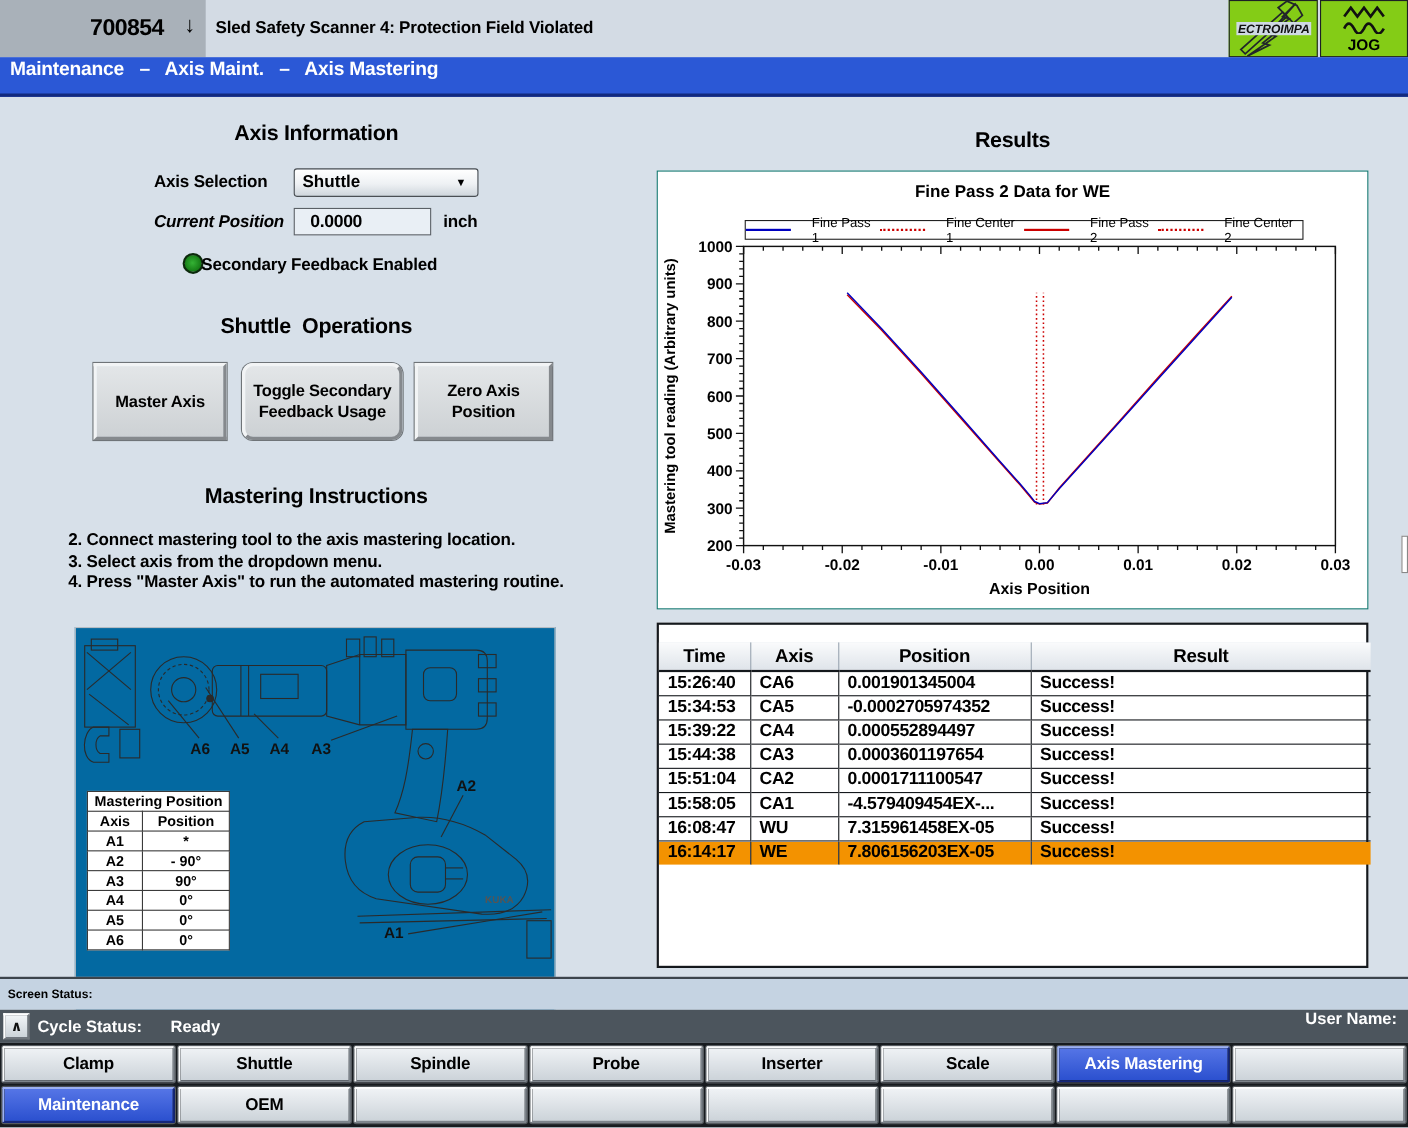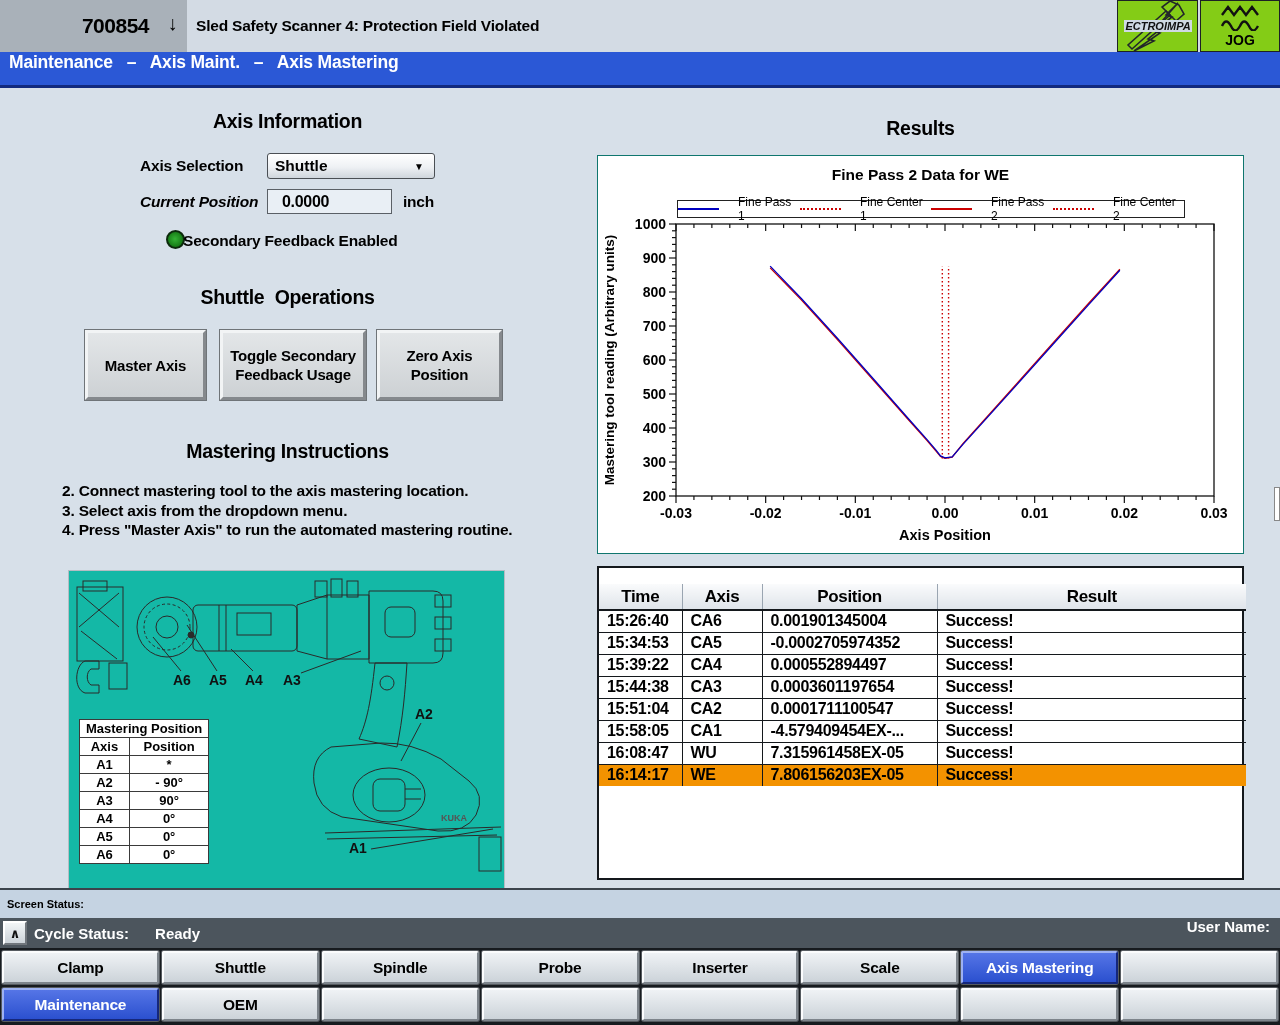--- a/index.html
+++ b/index.html
@@ -45,21 +45,21 @@
            background:linear-gradient(180deg,#e3e6e8 0%,#cdd1d4 100%);
            border-top:3px solid #f2f4f5; border-left:3px solid #f2f4f5;
            border-bottom:3px solid #85898d; border-right:3px solid #85898d;
            box-shadow:0 0 0 1px #6f7478; display:flex; align-items:center; justify-content:center;
            font-weight:bold; font-size:15px; text-align:center; white-space:pre-line; line-height:19px; cursor:pointer; letter-spacing:-0.2px; }
 
   
   .instr { position:absolute; left:62px; top:481px; font-weight:bold; font-size:15.5px; line-height:19.5px; letter-spacing:-0.2px; }
 
   
-  .diagram { position:absolute; left:68px; top:570px; width:437px; height:376px; background:#14b8a6; border:1px solid #b5bcc3; }
+  .diagram { position:absolute; left:68px; top:570px; width:437px; height:376px; background:#0369a1; border:1px solid #b5bcc3; }
   .mtable { position:absolute; left:10px; top:148px; border-collapse:collapse; font-size:13px; font-weight:bold; background:#fff; }
   .mtable td,.mtable th { border:1px solid #3a3a3a; text-align:center; padding:1px 6px; height:18px; }
 
   
   .chart-panel { position:absolute; left:597px; top:155px; width:647px; height:399px; background:#fff; border:1px solid #0f766e; }
   .chart-title { position:absolute; left:0; top:10px; width:100%; text-align:center; font-weight:bold; font-size:15.5px; }
   .legend { position:absolute; left:79px; top:44px; width:508px; height:18px; border:1px solid #222;
             display:flex; align-items:center; justify-content:space-around; }
   .legend-entry { display:flex; align-items:center; gap:19px; }
   .legend-line { width:42px; height:0; }
@@ -154,21 +154,21 @@
 <div class="lbl" style="left:140px; top:193px;font-style:italic;">Current Position</div>
 <input class="posfield" readonly="" value="0.0000" style="">
 <div class="lbl" style="left:403px; top:193px;">inch</div>
 
 <div class="led"></div>
 <div class="lbl" style="left:183px; top:232px;">Secondary Feedback Enabled</div>
 
 <div class="h1" style="left:100px; top:286px; width:375px;">Shuttle  Operations</div>
 
 <div class="opbtn" style="left:85px; width:121px;">Master Axis</div>
-<div class="opbtn" style="left:220px; width:146px;">Toggle Secondary
+<div class="opbtn" style="left:220px; width:146px;border-radius:10px;">Toggle Secondary
 Feedback Usage</div>
 <div class="opbtn" style="left:377px; width:125px;">Zero Axis
 Position</div>
 
 <div class="h1" style="left:60px; top:440px; width:455px;">Mastering Instructions</div>
 <div class="instr">
   <div>2. Connect mastering tool to the axis mastering location.</div>
   <div>3. Select axis from the dropdown menu.</div>
   <div>4. Press "Master Axis" to run the automated mastering routine.</div>
 </div>

